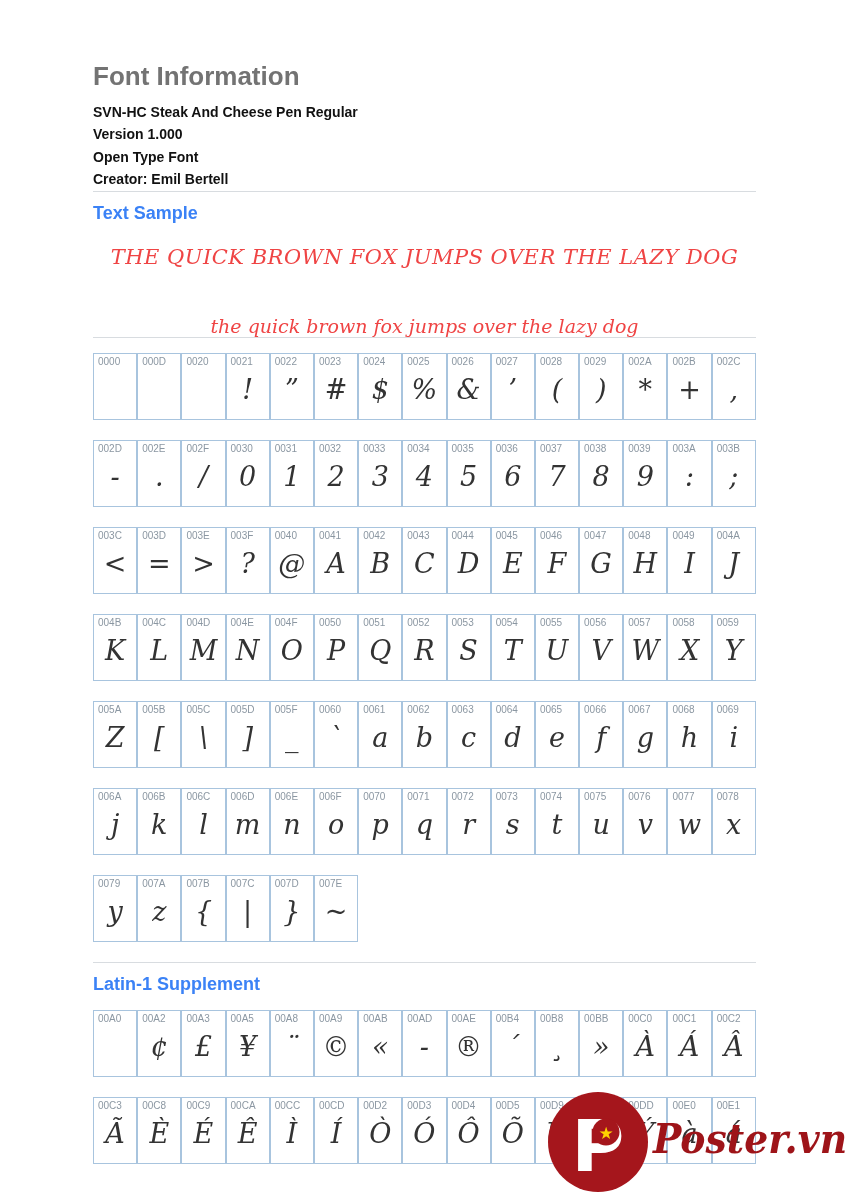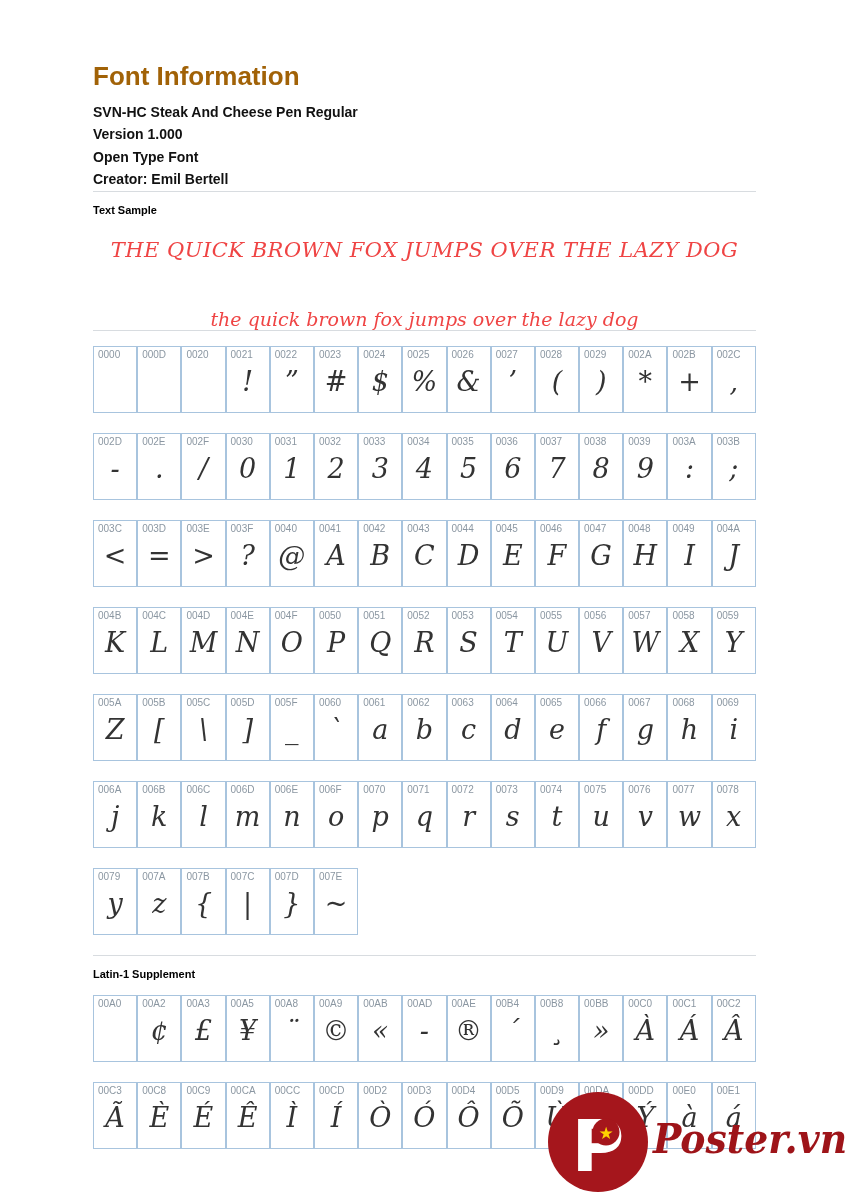--- a/index.html
+++ b/index.html
@@ -2,29 +2,29 @@
 <html><head>
 <meta charset="utf-8">
 <style>
   html,body{margin:0;padding:0;}
   body{
     width:848px;height:1200px;background:#ffffff;position:relative;overflow:hidden;
     font-family:"Liberation Sans",sans-serif;color:#1a1a1a;
   }
   .content{position:absolute;left:93px;top:0;width:663px;}
   h1.page-title{
-    color:#a16207;font-size:26px;line-height:1.15;font-weight:bold;
+    color:#737373;font-size:26px;line-height:1.15;font-weight:bold;
     margin:62px 0 9px 0;
   }
   .info-block div{font-weight:bold;font-size:14px;line-height:22.4px;color:#111;}
   hr.divider{border:none;border-top:1px solid #d8dce0;height:0;margin:0;}
   .hr1{margin-top:18px;}
   .hr2{margin-top:20px;}
   .hr3{margin-top:22px;}
-  h2.section-heading{color:#000000;font-size:11px;font-weight:bold;margin:12px 0 0 0;line-height:1.1;}
+  h2.section-heading{color:#3b82f6;font-size:18px;font-weight:bold;margin:12px 0 0 0;line-height:1.1;}
   .sample{
     font-family:"DejaVu Serif",serif;font-style:italic;color:#ef4444;
     text-align:center;font-weight:normal;white-space:nowrap;
   }
   .sample.upper{font-size:21px;margin-top:22px;letter-spacing:.5px;}
   .sample.lower{font-size:19px;margin-top:46px;}
   .glyph-grid{margin-top:15px;}
   .grid-row{display:flex;margin-bottom:20px;}
   .cell{
     width:calc(100%/15);flex:none;box-sizing:border-box;height:67px;

